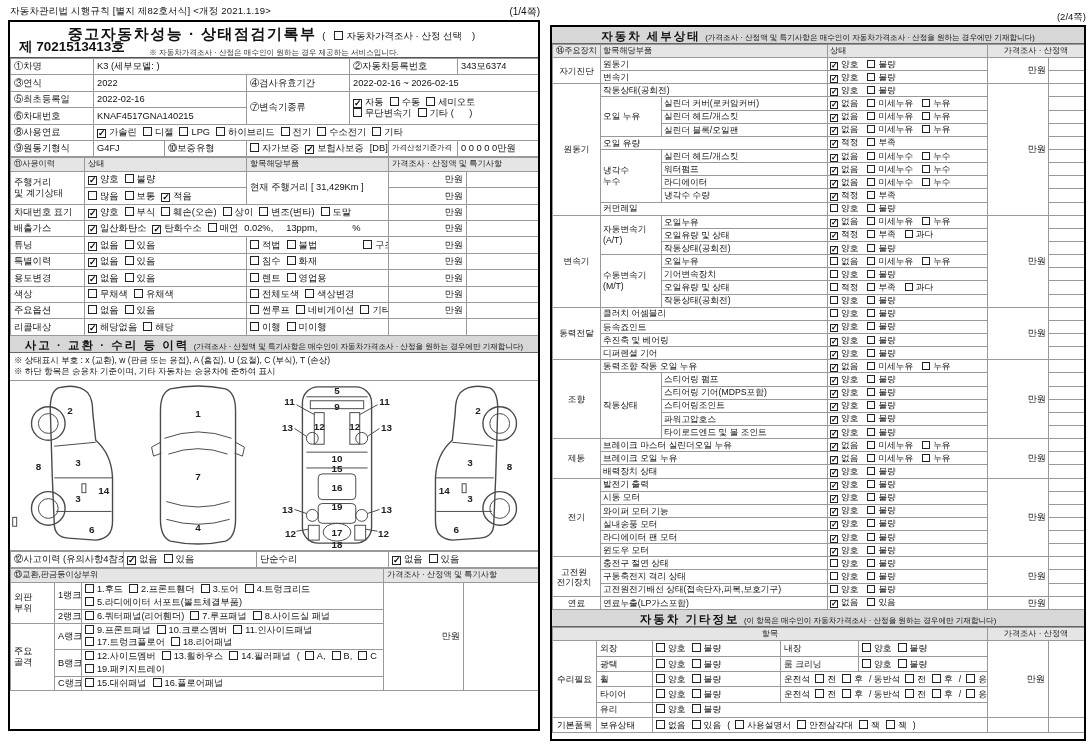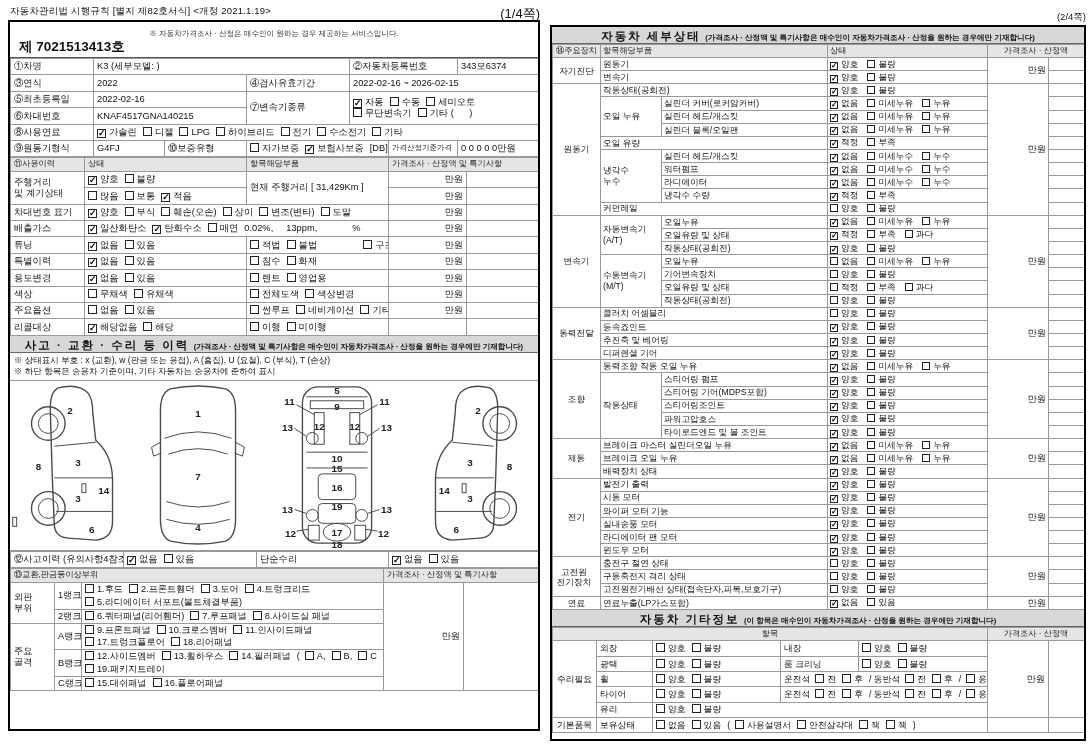--- a/index.html
+++ b/index.html
@@ -1,31 +1,31 @@
 <!DOCTYPE html>
 <html><head>
 <meta charset="utf-8">
 <style>
   *{margin:0;padding:0;box-sizing:border-box}
   html,body{background:#fff}
   body{width:1092px;height:747px;position:relative;font-family:"Liberation Sans",sans-serif;color:#111}
   .hdrline{position:absolute;top:5px;left:10px;font-size:9.5px;letter-spacing:.2px}
-  .pageno1{position:absolute;top:5px;left:8px;width:532px;text-align:right;font-size:13px}
+  .pageno1{position:absolute;top:5px;left:8px;width:532px;text-align:right;font-size:10px}
   .pageno2{position:absolute;top:11px;left:550px;width:536px;text-align:right;font-size:9.5px}
   .page{position:absolute;border:2px solid #000;background:#fff;overflow:hidden}
   #pg1{left:8px;top:20px;width:532px;height:711px}
   #pg2{left:550px;top:25px;width:536px;height:716px}
   .titlerow{position:relative;height:36px;border-bottom:1px solid #555;padding-top:3px}
   .docno{position:absolute;left:9px;top:16px;font-size:13.5px;font-weight:bold}
   .t-main{text-align:center;font-size:15px;font-weight:bold;letter-spacing:1.5px}
   .t-main .opt{font-size:9.5px;font-weight:normal;letter-spacing:0}
   .t-note{text-align:center;font-size:7.6px;color:#333;margin-top:4px}
   .secbar{background:#d7d7d7;border-bottom:1px solid #666;text-align:center;height:17px;line-height:16px;white-space:nowrap;overflow:hidden}
   .secbar b{font-size:11.5px;letter-spacing:2px}
-  .secbar .note{font-size:7.6px;font-weight:bold}
+  .secbar .note{font-size:7.6px;font-weight:normal}
   table.ft{width:100%;border-collapse:collapse;table-layout:fixed}
   .ft td{border:1px solid #999;font-size:9.3px;padding:0 3px;height:16.4px;line-height:12.5px;overflow:hidden;white-space:nowrap;vertical-align:middle}
   .ft .lab{background:#fff}
   .ft .hd{background:#e5e5e5;font-size:8.2px;color:#222;height:13px}
   .ft .ctr{text-align:center}
   .ft .won{text-align:right;font-size:9.2px}
   .ft .sm{font-size:7.5px}
   .ft .two{line-height:11px}
   .t2 td{height:13.15px;font-size:8.7px;line-height:10.5px;padding:0 2px}
   .t2 .grp{text-align:center;line-height:10px}
@@ -49,20 +49,21 @@
 </head>
 <body>
 
 <div class="hdrline">자동차관리법 시행규칙 [별지 제82호서식] &lt;개정 2021.1.19&gt;</div>
 <div class="pageno1">(1/4쪽)</div>
 <div class="pageno2">(2/4쪽)</div>
 
 <div id="pg1" class="page">
   <div class="titlerow">
     <div class="docno">제 7021513413호</div>
+    <div class="t-main"><span>중고자동차성능 · 상태점검기록부</span> <span class="opt"><span class="tx">(</span><span class="sp" style="width: 4px;"></span><span class="cbg"><span class="cbx"></span><span class="cbl">자동차가격조사 · 산정 선택</span></span><span class="sp" style="width: 4px;"></span><span class="tx">)</span></span></div>
     <div class="t-note">※ 자동차가격조사 · 산정은 매수인이 원하는 경우 제공하는 서비스입니다.</div>
   </div>
   <div>
       <table class="ft ">
         <colgroup>
           <col style="width: 83px;">
           <col style="width: 71px;">
           <col style="width: 82px;">
           <col style="width: 103px;">
           <col style="width: 39px;">

